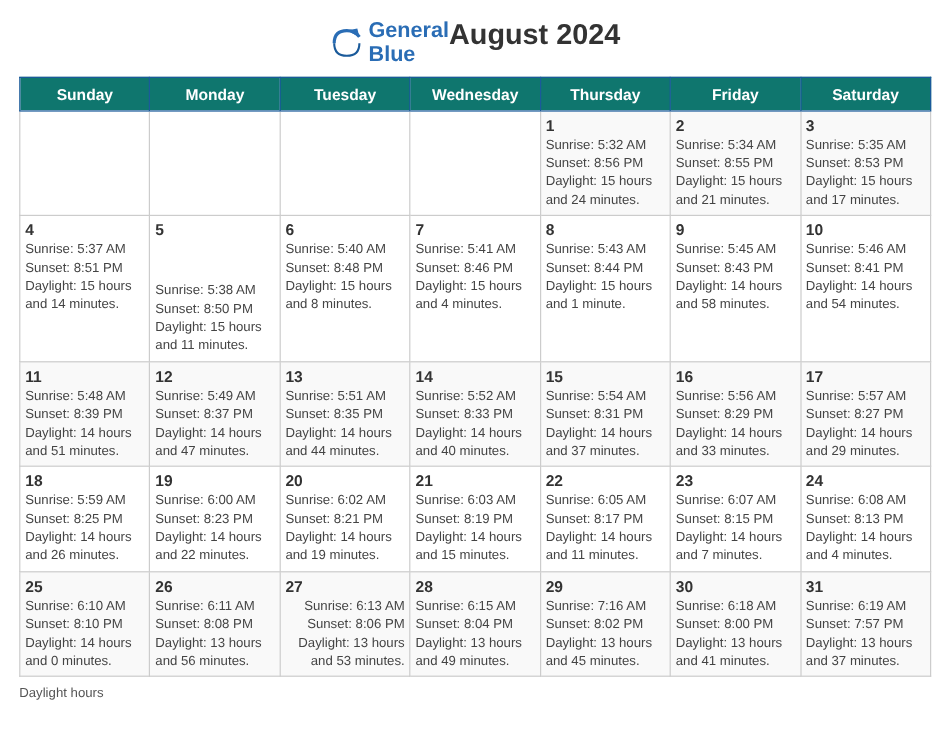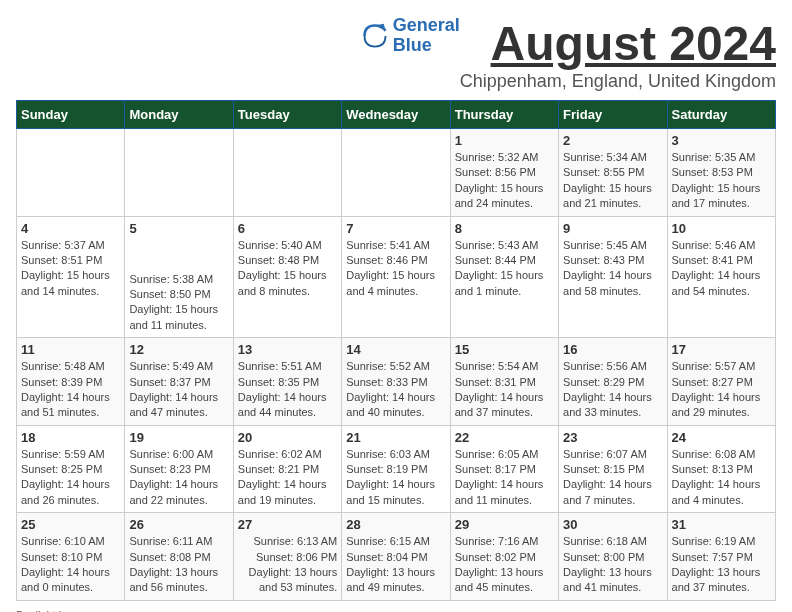--- a/index.html
+++ b/index.html
@@ -5,21 +5,21 @@
     * { box-sizing: border-box; margin: 0; padding: 0; }
     body {
       font-family: Arial, sans-serif;
       background: #fff;
       width: 792px;
       min-height: 612px;
       padding: 16px;
     }
     .header-area {
       display: flex;
-      justify-content: flex-end;
+      justify-content: center;
       align-items: flex-start;
       margin-bottom: 8px;
     }
     .logo {
       display: flex;
       align-items: center;
       gap: 4px;
     }
     .logo-text {
       font-size: 18px;
@@ -29,40 +29,39 @@
     }
     .logo-text span { color: #2a6db5; }
     .logo-icon {
       width: 28px;
       height: 28px;
     }
     .title-block {
       text-align: right;
     }
     .main-title {
-      font-size: 48px;
+      font-size: 24px;
       font-weight: bold;
       color: #333;
-      text-decoration: underline;
     }
     .subtitle {
       font-size: 18px;
       color: #555;
       font-weight: normal;
     }
     table {
       width: 100%;
       border-collapse: collapse;
       font-size: 11px;
     }
     thead th {
-      background-color: #14532d;
+      background-color: #0f766e;
       color: #fff;
       padding: 6px 4px;
-      text-align: left;
+      text-align: center;
       font-size: 13px;
       font-weight: bold;
       border: 1px solid #1a5a9a;
     }
     tbody td {
       border: 1px solid #ccc;
       vertical-align: top;
       padding: 4px;
       width: 14.28%;
       min-height: 70px;
@@ -100,21 +99,20 @@
       <path d="M16 4 L26 2 L28 10 Z" fill="#2a6db5"></path>
       <path d="M4 16 Q4 28 16 28 Q28 28 28 16" stroke="#1a5a9a" stroke-width="2" fill="none"></path>
     </svg>
     <div class="logo-text">
       <div><span>General</span></div>
       <div><span>Blue</span></div>
     </div>
   </div>
   <div class="title-block">
     <div class="main-title">August 2024</div>
-    <div class="subtitle">Chippenham, England, United Kingdom</div>
   </div>
 </div>
 
 <table>
   <thead>
     <tr>
     <th>Sunday</th>
         <th>Monday</th>
         <th>Tuesday</th>
         <th>Wednesday</th>

